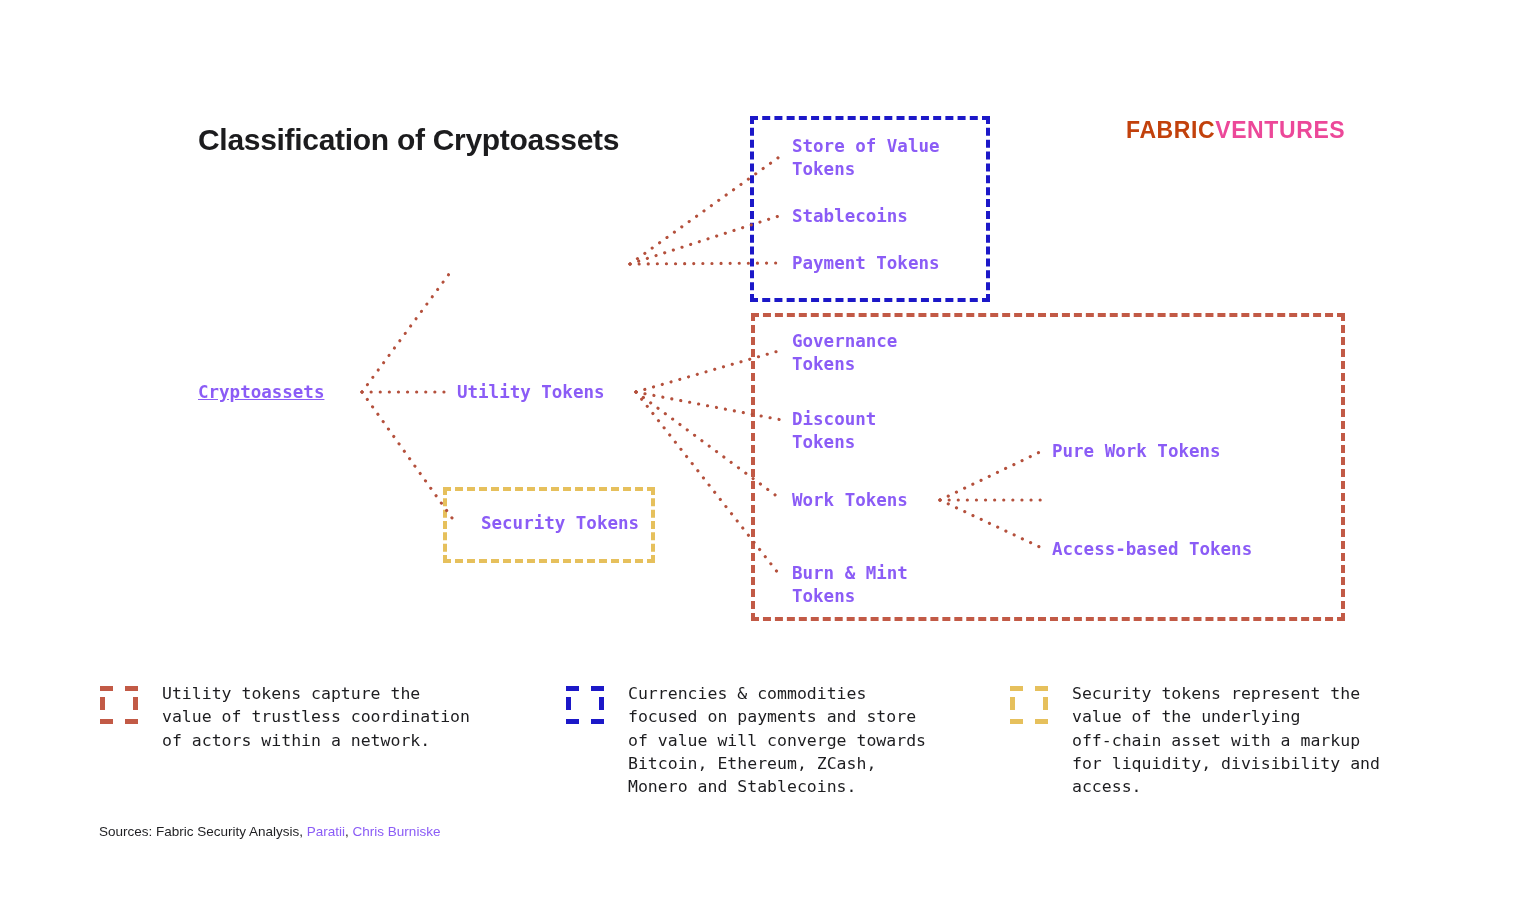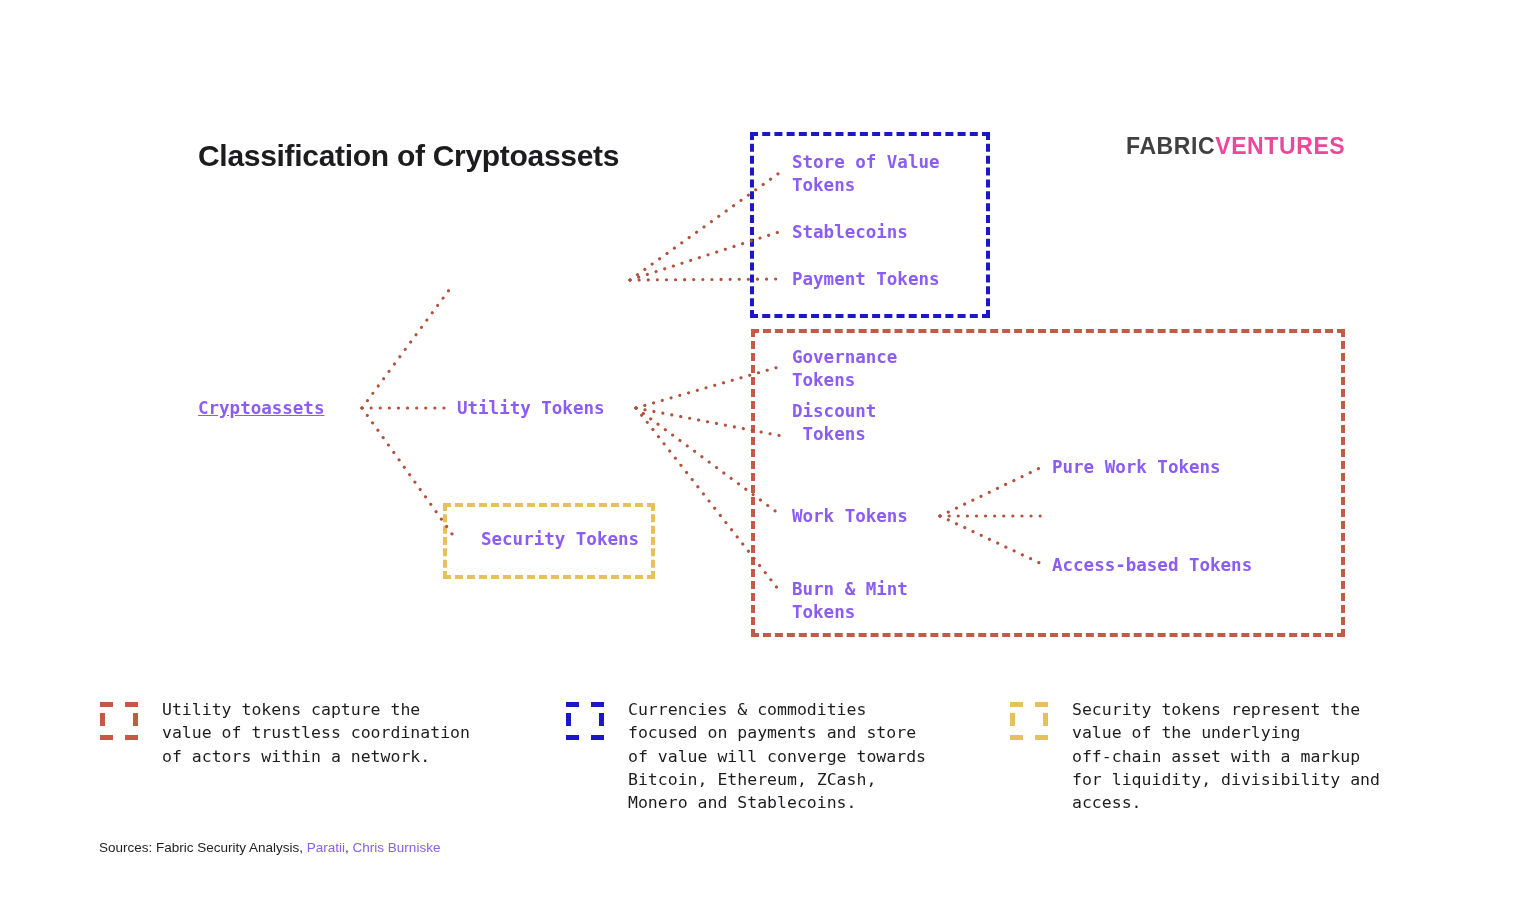--- a/index.html
+++ b/index.html
@@ -1,35 +1,35 @@
 <!DOCTYPE html>
 <html><head>
 <meta charset="utf-8">
 <style>
   html,body{margin:0;padding:0;background:#ffffff;}
   body{
     width:1528px;height:918px;position:relative;overflow:hidden;
     font-family:"DejaVu Sans Mono","Liberation Mono",monospace;
     -webkit-font-smoothing:antialiased;
   }
-  #stage{position:absolute;inset:0;width:1528px;height:654px;margin-top:16px;}
+  #stage{position:absolute;inset:0;width:1528px;height:654px;}
 
   
   .title{
     position:absolute;left:198px;top:123px;
     font-family:"Liberation Sans","DejaVu Sans",sans-serif;
     font-weight:bold;font-size:30px;color:#1c1c1e;letter-spacing:-0.3px;
     white-space:nowrap;
   }
   .logo{
     position:absolute;left:1126px;top:117px;
     font-family:"Liberation Sans","DejaVu Sans",sans-serif;
     font-size:23px;letter-spacing:0.6px;white-space:nowrap;
   }
-  .logo .fab{color:#404040;font-weight:600;}
+  .logo .fab{color:#c2410c;font-weight:600;}
   .logo .ven{color:#ec4899;font-weight:700;}
 
   
   .node{
     position:absolute;
     font-family:"DejaVu Sans Mono","Liberation Mono",monospace;
     font-weight:bold;font-size:17.5px;line-height:23px;
     color:#8b5cf6;white-space:pre;letter-spacing:0px;
   }
 
@@ -111,21 +111,21 @@
 
   <div class="node" style="left:481px;top:512px;">Security Tokens</div>
 
   <div class="node" style="left:792px;top:135px;">Store of Value
 Tokens</div>
   <div class="node" style="left:792px;top:205px;">Stablecoins</div>
   <div class="node" style="left:792px;top:252px;">Payment Tokens</div>
 
   <div class="node" style="left:792px;top:330px;">Governance
 Tokens</div>
-  <div class="node" style="left:792px;top:384px;text-align:center;">Discount
+  <div class="node" style="left:792px;top:408px;">Discount
 Tokens</div>
   <div class="node" style="left:792px;top:489px;">Work Tokens</div>
   <div class="node" style="left:792px;top:562px;">Burn &amp; Mint
 Tokens</div>
 
   <div class="node" style="left:1052px;top:440px;">Pure Work Tokens</div>
   <div class="node" style="left:1052px;top:538px;">Access-based Tokens</div>
 
   <div class="legend-item" style="left:100px;top:682px;">
     <div class="swatch">

